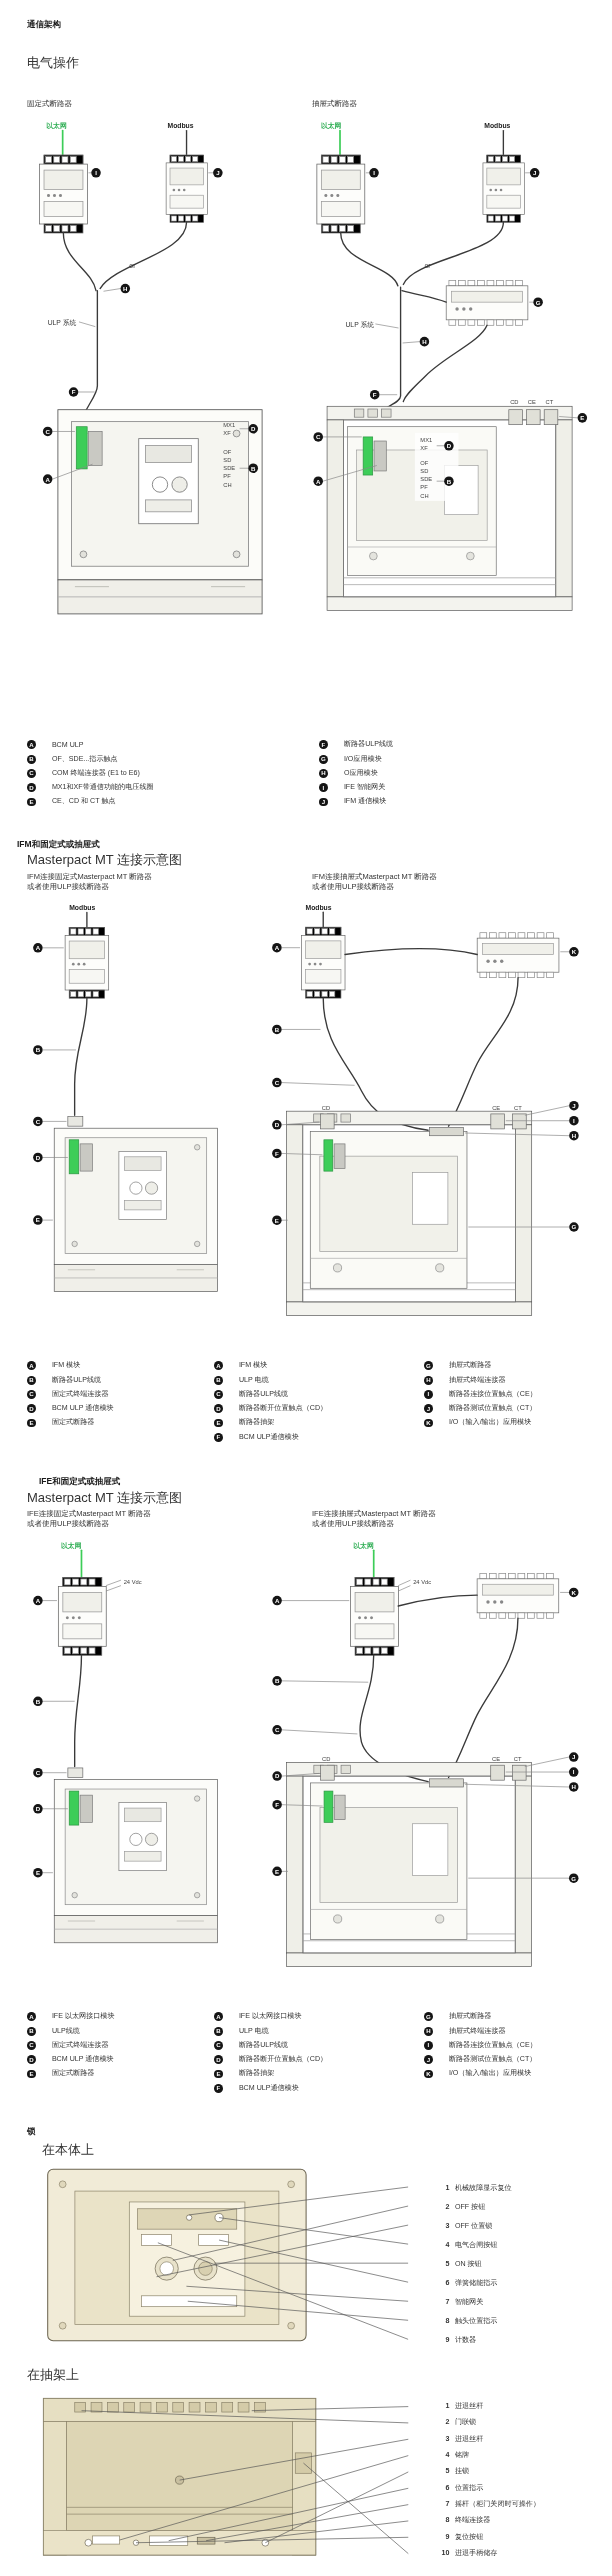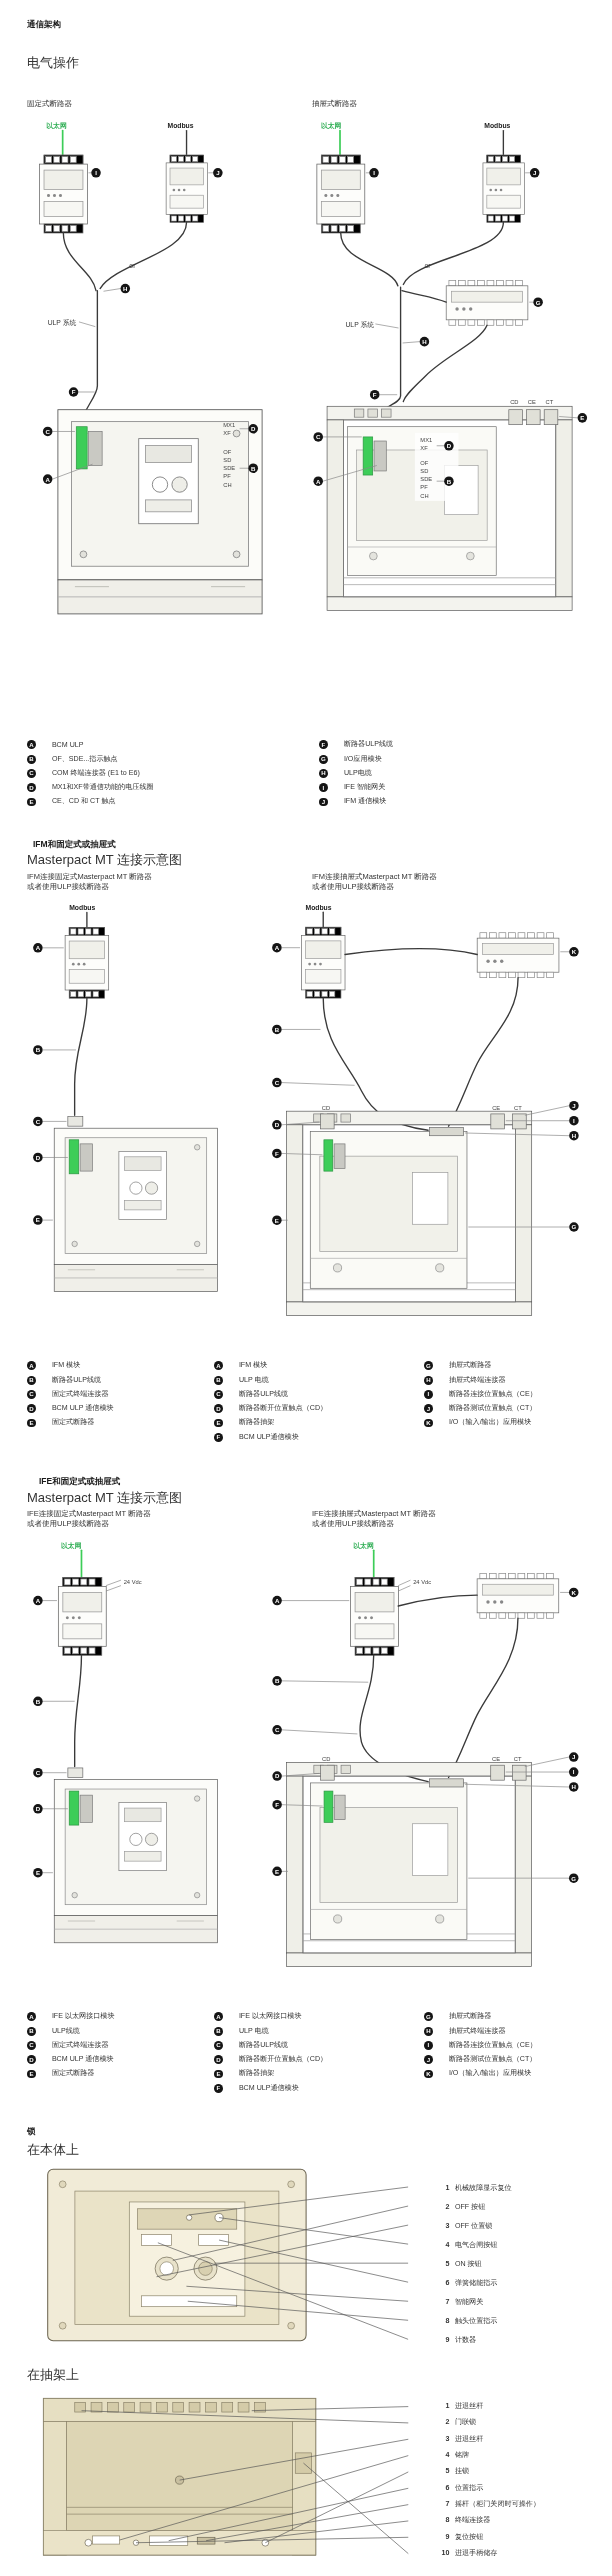--- a/index.html
+++ b/index.html
@@ -312,33 +312,33 @@
   <div class="lrow">
       <span class="badge">F</span>
       <span class="ltext">断路器ULP线缆</span>
     </div>
   <div class="lrow">
       <span class="badge">G</span>
       <span class="ltext">I/O应用模块</span>
     </div>
   <div class="lrow">
       <span class="badge">H</span>
-      <span class="ltext">ULP电缆</span>
+      <span class="ltext">O应用模块</span>
     </div>
   <div class="lrow">
       <span class="badge">I</span>
       <span class="ltext">IFE 智能网关</span>
     </div>
   <div class="lrow">
       <span class="badge">J</span>
       <span class="ltext">IFM 通信模块</span>
     </div>
 </div>
 
-<div class="abs h1" style="left:33px;top:839px">IFM和固定式或抽屉式</div>
+<div class="abs h1" style="left:17px;top:839px">IFM和固定式或抽屉式</div>
 <div class="abs h2" style="left:27px;top:851px">Masterpact MT 连接示意图</div>
 <div class="abs cap" style="left:27px;top:872px">IFM连接固定式Masterpact MT 断路器</div>
 <div class="abs cap" style="left:27px;top:882px">或者使用ULP接线断路器</div>
 <div class="abs cap" style="left:312px;top:872px">IFM连接抽屉式Masterpact MT 断路器</div>
 <div class="abs cap" style="left:312px;top:882px">或者使用ULP接线断路器</div>
 
 <svg class="abs" style="left:27px;top:900px" width="211" height="436" viewBox="0 0 310 640">
   <text x="62" y="14" class="mtx">Modbus</text>
   <path d="M88,18 V40" class="cb"></path>
   <use href="#din-module" transform="translate(56,40)"></use>
@@ -715,21 +715,21 @@
       <span class="badge">J</span>
       <span class="ltext">断路器测试位置触点（CT）</span>
     </div>
   <div class="lrow">
       <span class="badge">K</span>
       <span class="ltext">I/O（输入/输出）应用模块</span>
     </div>
 </div>
 
 <div class="abs h1" style="left:27px;top:2126px">锁</div>
-<div class="abs h2" style="left:27px;top:2141px">在本体上</div>
+<div class="abs h2" style="left:42px;top:2141px">在本体上</div>
 
 <svg class="abs" style="left:27px;top:2153px" width="395" height="204" viewBox="0 0 580 300">
   <rect x="30" y="24" width="380" height="252" rx="8" fill="#f1ebd7" stroke="#6b6450" stroke-width="1.5"></rect>
   <circle cx="52" cy="46" r="5" fill="#e0d8bc" stroke="#8a8268"></circle>
     <circle cx="388" cy="46" r="5" fill="#e0d8bc" stroke="#8a8268"></circle>
   <circle cx="52" cy="254" r="5" fill="#e0d8bc" stroke="#8a8268"></circle>
     <circle cx="388" cy="254" r="5" fill="#e0d8bc" stroke="#8a8268"></circle>
   <rect x="70" y="56" width="300" height="196" fill="#eae3c8" stroke="#8a8268"></rect>
   <rect x="150" y="72" width="170" height="168" fill="#f6f1df" stroke="#8a8268"></rect>
   <rect x="162" y="82" width="146" height="30" fill="#ded6b6" stroke="#8a8268"></rect>

